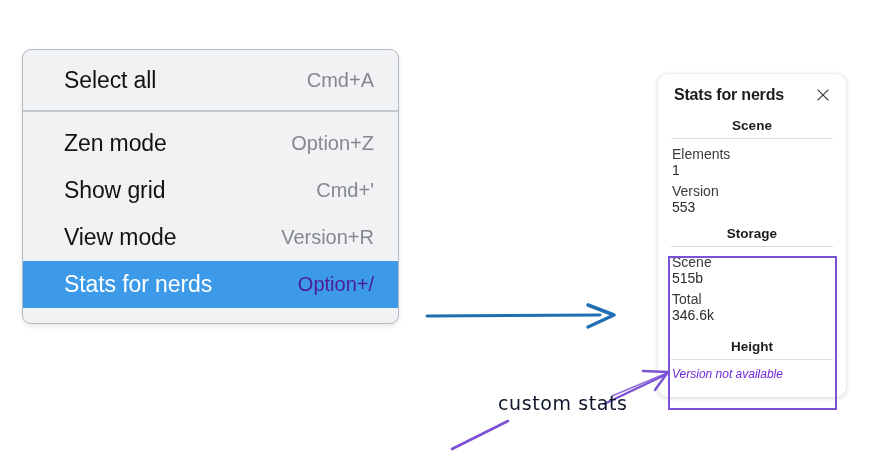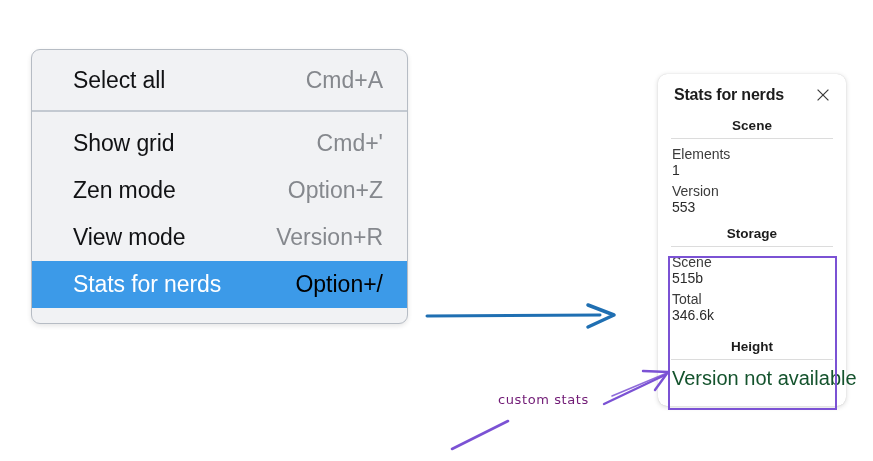--- a/index.html
+++ b/index.html
@@ -12,21 +12,21 @@
     height: 461px;
     position: relative;
     overflow: hidden;
     font-family: "Liberation Sans", sans-serif;
     -webkit-font-smoothing: antialiased;
   }
 
   
   #context-menu {
     position: absolute;
-    left: 31px;
+    left: 22px;
     top: 49px;
     width: 377px;
     background: #f1f2f4;
     border: 1px solid #b6bcc4;
     border-radius: 9px;
     box-shadow: 0 2px 5px rgba(0,0,0,0.10);
     box-sizing: border-box;
     overflow: hidden;
     padding-bottom: 15px;
   }
@@ -45,29 +45,29 @@
     box-sizing: border-box;
     cursor: default;
   }
   .menu-item .mi-label {
     font-size: 23px;
     color: #111214;
     letter-spacing: -0.1px;
     white-space: nowrap;
   }
   .menu-item .mi-shortcut {
-    font-size: 23px;
+    font-size: 20px;
     color: #85888d;
     white-space: nowrap;
   }
   .menu-item.selected {
     background: #3c9ae8;
   }
   .menu-item.selected .mi-label { color: #ffffff; }
-  .menu-item.selected .mi-shortcut { color: #000000; }
+  .menu-item.selected .mi-shortcut { color: #4c1d95; }
   #menu-group-top { padding-top: 7px; padding-bottom: 6px; }
   #menu-group-bottom { padding-top: 8px; }
 
   
   #stats-panel {
     position: absolute;
     left: 658px;
     top: 74px;
     width: 188px;
     background: #ffffff;
@@ -117,23 +117,24 @@
     justify-content: space-between;
     align-items: baseline;
     padding: 2.5px 14px 2.5px 14px;
     font-size: 14px;
     flex-direction: column;
   }
   .stat-row .sk { color: #3b3b3b; }
   .stat-row .sv { color: #2b2b2b; }
   .stat-note {
     padding: 3px 14px 2px 14px;
-    font-size: 20px;
-    color: #14532d;
-    white-space: nowrap;
+    font-size: 12px;
+    color: #6d28d9;
+    white-space: nowrap;
+    font-style: italic;
   }
   
   #custom-stats-box {
     position: absolute;
     left: 668px;
     top: 256px;
     width: 169px;
     height: 154px;
     border: 2px solid #7b52d4;
     box-sizing: border-box;
@@ -145,48 +146,48 @@
     position: absolute;
     left: 0; top: 0;
     width: 873px; height: 461px;
     pointer-events: none;
   }
   #custom-stats-label {
     position: absolute;
     left: 498px;
     top: 392px;
     font-family: "DejaVu Sans", sans-serif;
-    font-size: 13px;
-    color: #701a75;
+    font-size: 19px;
+    color: #0f172a;
     letter-spacing: 0.6px;
     white-space: nowrap;
   }
 </style>
 </head>
 <body>
 
 <div id="context-menu">
 
   <div id="menu-group-top" class="menu-group">
     <div class="menu-item">
       <span class="mi-label">Select all</span>
       <span class="mi-shortcut">Cmd+A</span>
     </div>
   </div>
 
   <div class="menu-sep"></div>
 
   <div id="menu-group-bottom" class="menu-group">
     <div class="menu-item">
+      <span class="mi-label">Zen mode</span>
+      <span class="mi-shortcut">Option+Z</span>
+    </div>
+    <div class="menu-item">
       <span class="mi-label">Show grid</span>
       <span class="mi-shortcut">Cmd+'</span>
-    </div>
-    <div class="menu-item">
-      <span class="mi-label">Zen mode</span>
-      <span class="mi-shortcut">Option+Z</span>
     </div>
     <div class="menu-item">
       <span class="mi-label">View mode</span>
       <span class="mi-shortcut">Version+R</span>
     </div>
     <div class="menu-item selected">
       <span class="mi-label">Stats for nerds</span>
       <span class="mi-shortcut">Option+/</span>
     </div>
   </div>

